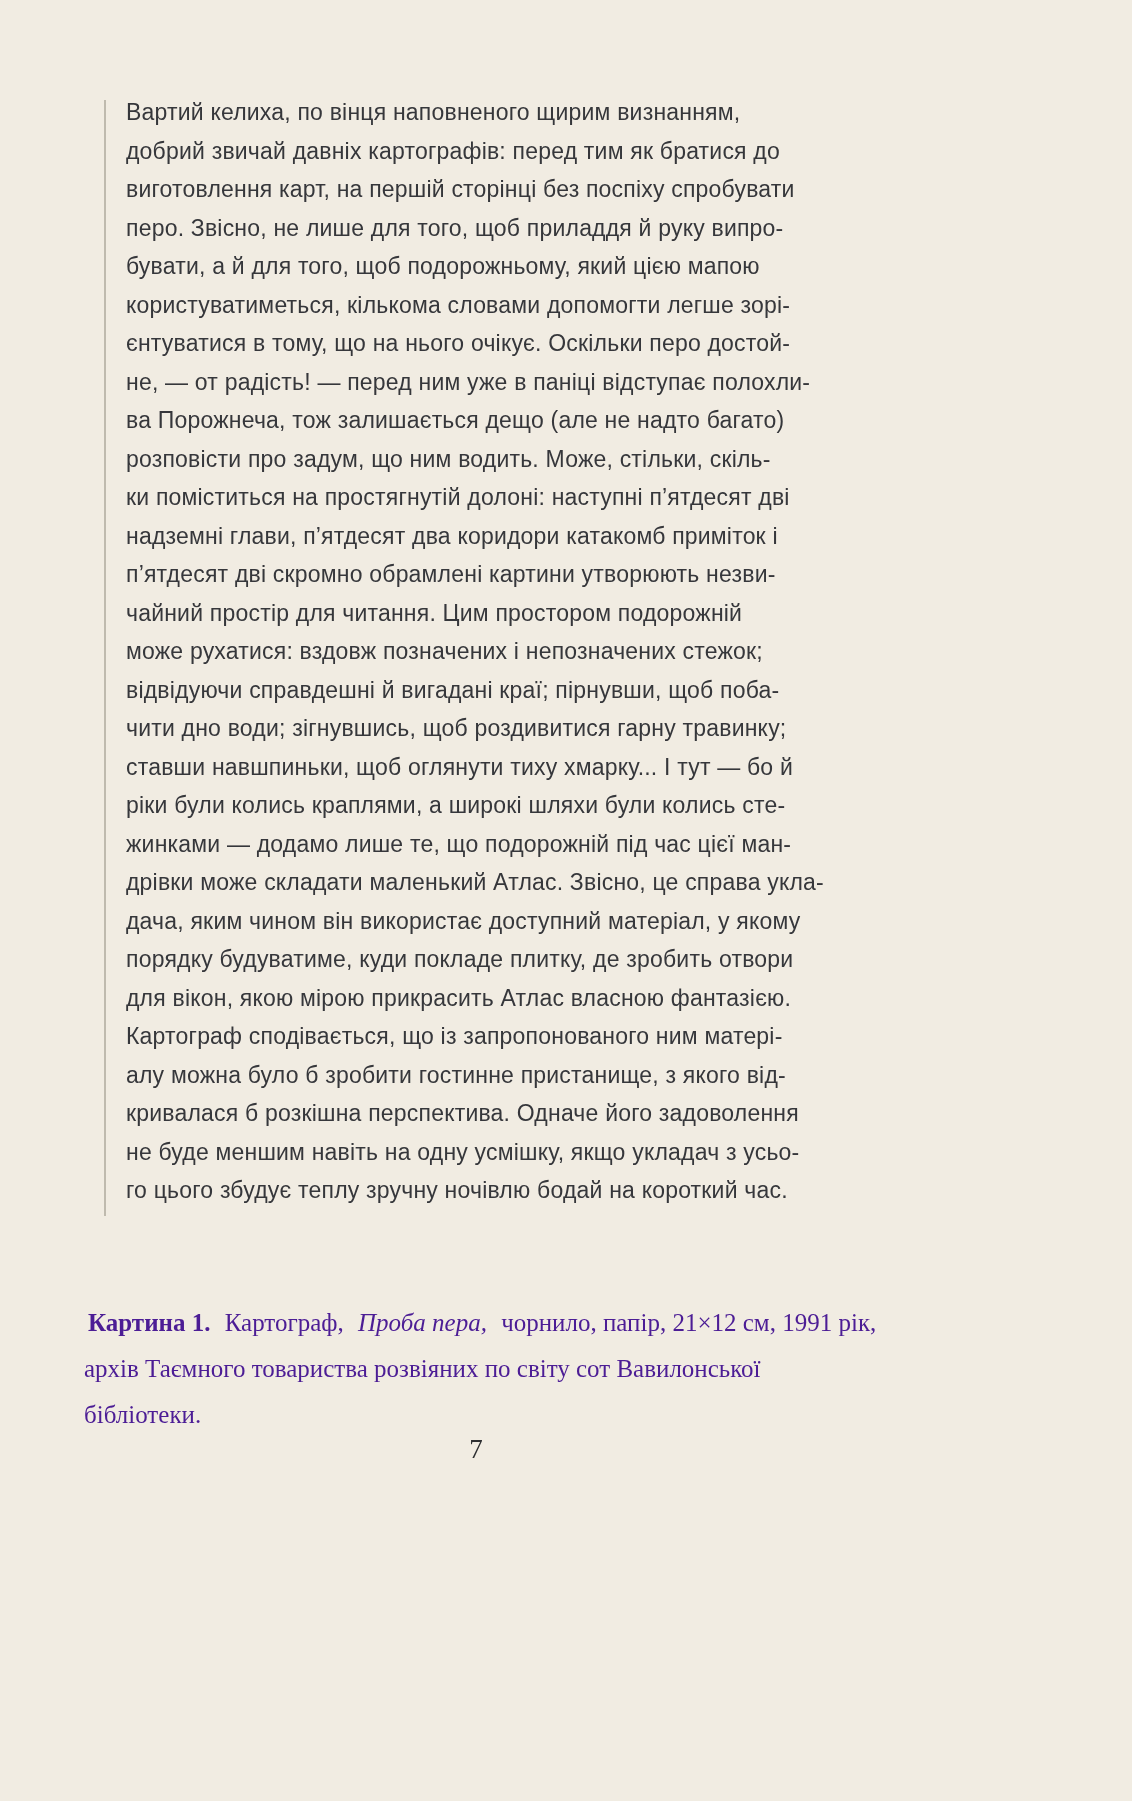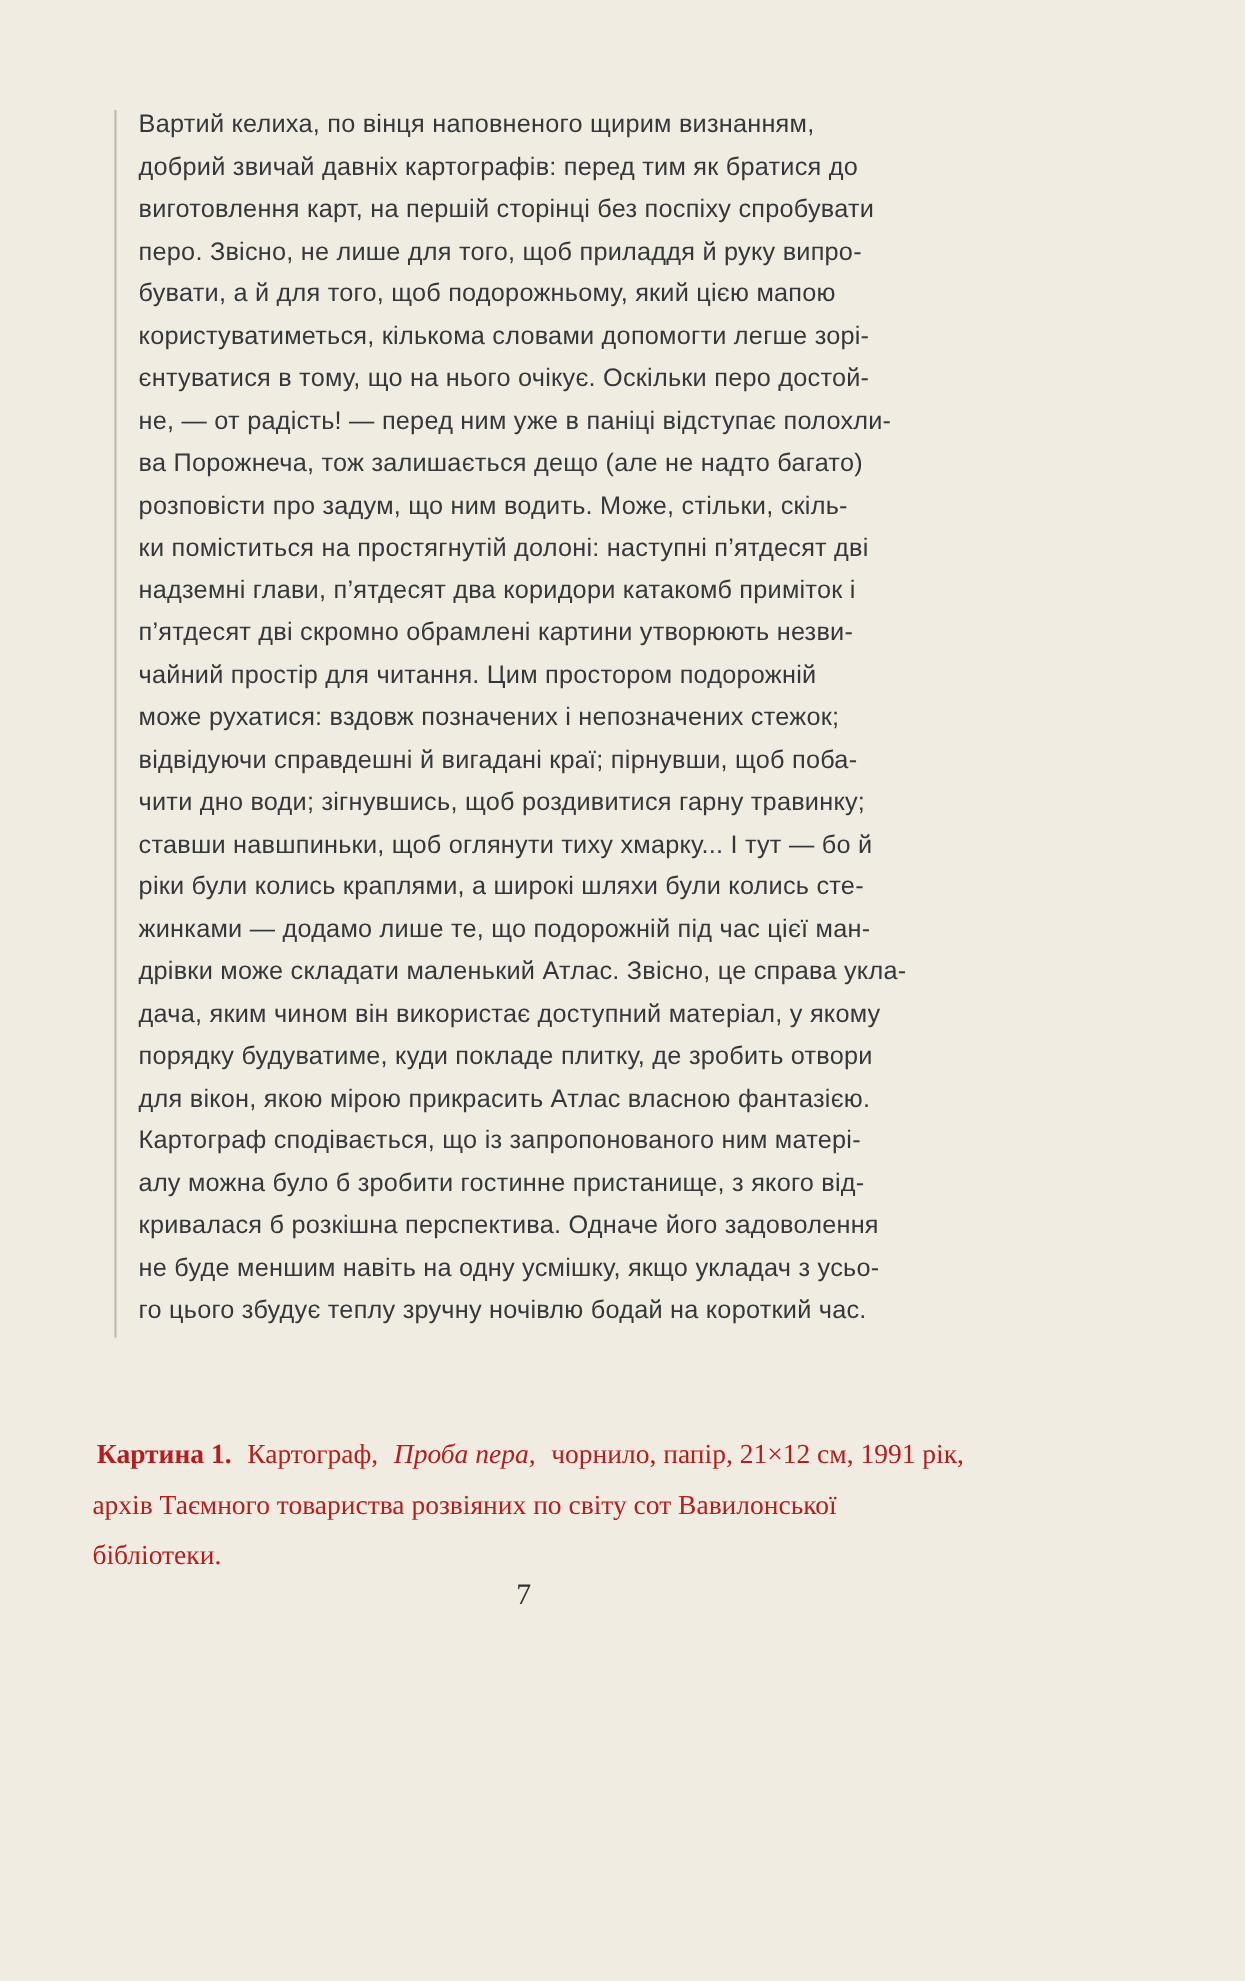--- a/index.html
+++ b/index.html
@@ -46,21 +46,21 @@
   }
 
   .figure-caption {
     position: absolute;
     left: 68px;
     top: 1284px;
     width: 960px;
     font-family: "Liberation Serif", serif;
     font-size: 25px;
     line-height: 46px;
-    color: #b91c1c;
+    color: #4c1d95;
     white-space: pre-line;
   }
 
   .figure-caption .caption-label {
     font-weight: bold;
   }
 
   .figure-caption .caption-italic {
     font-style: italic;
   }

